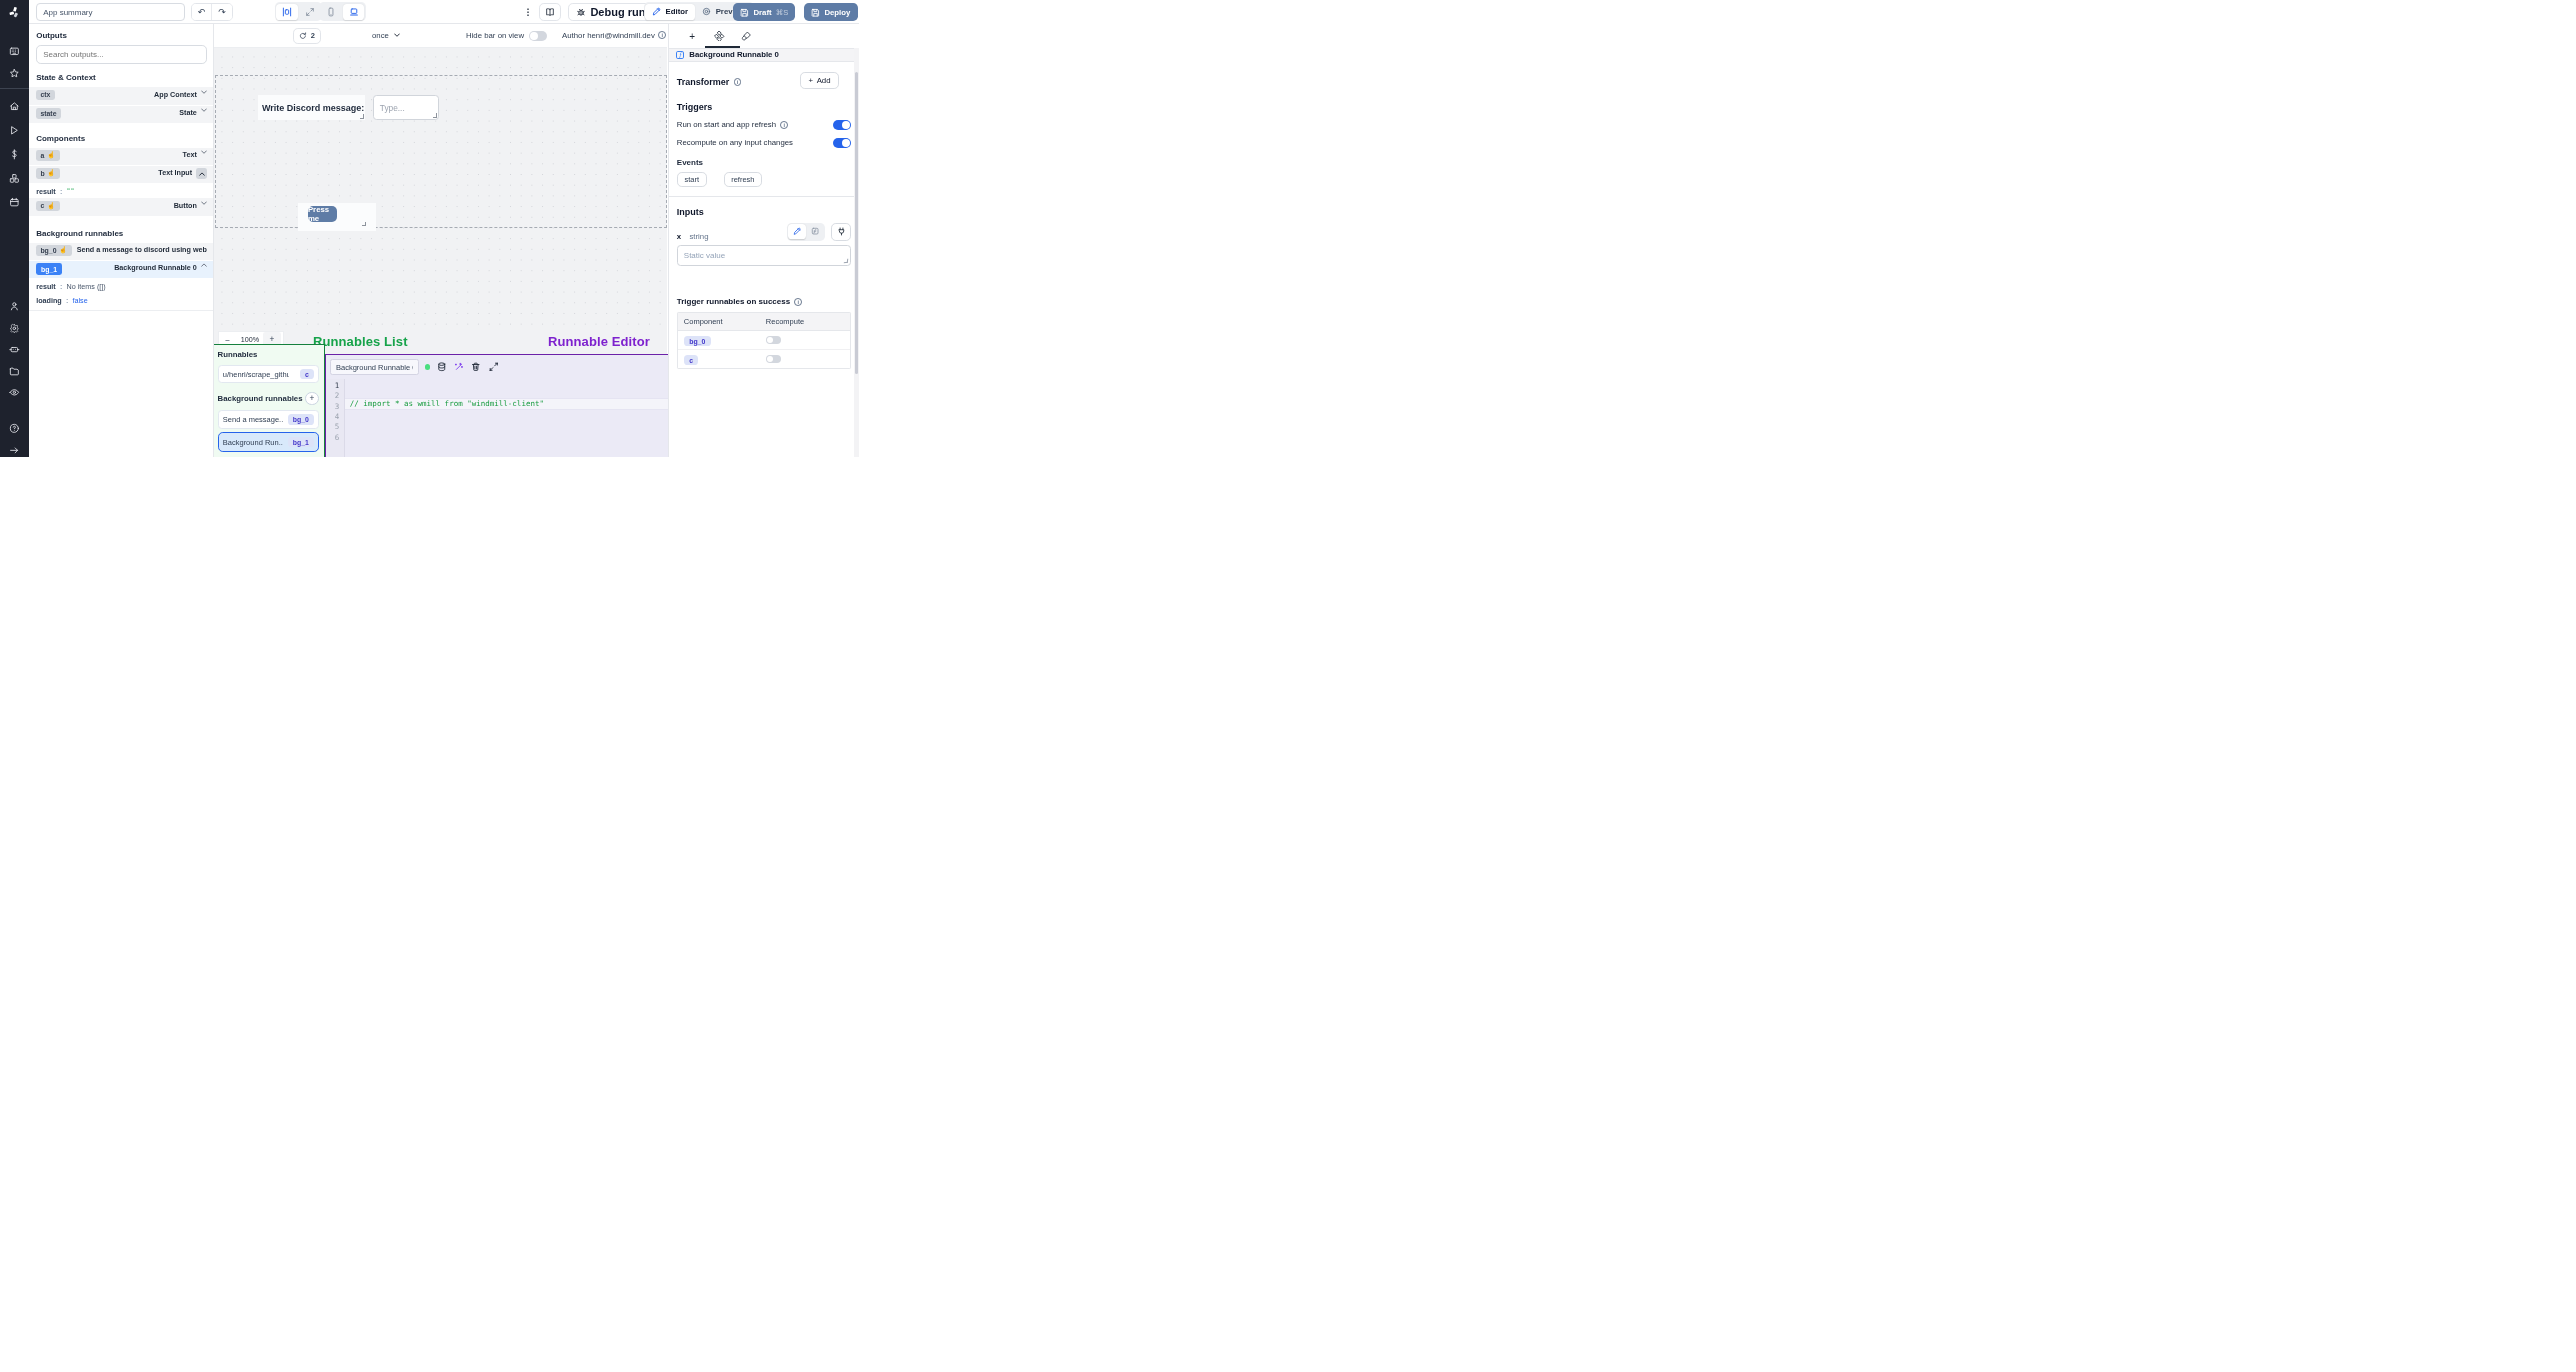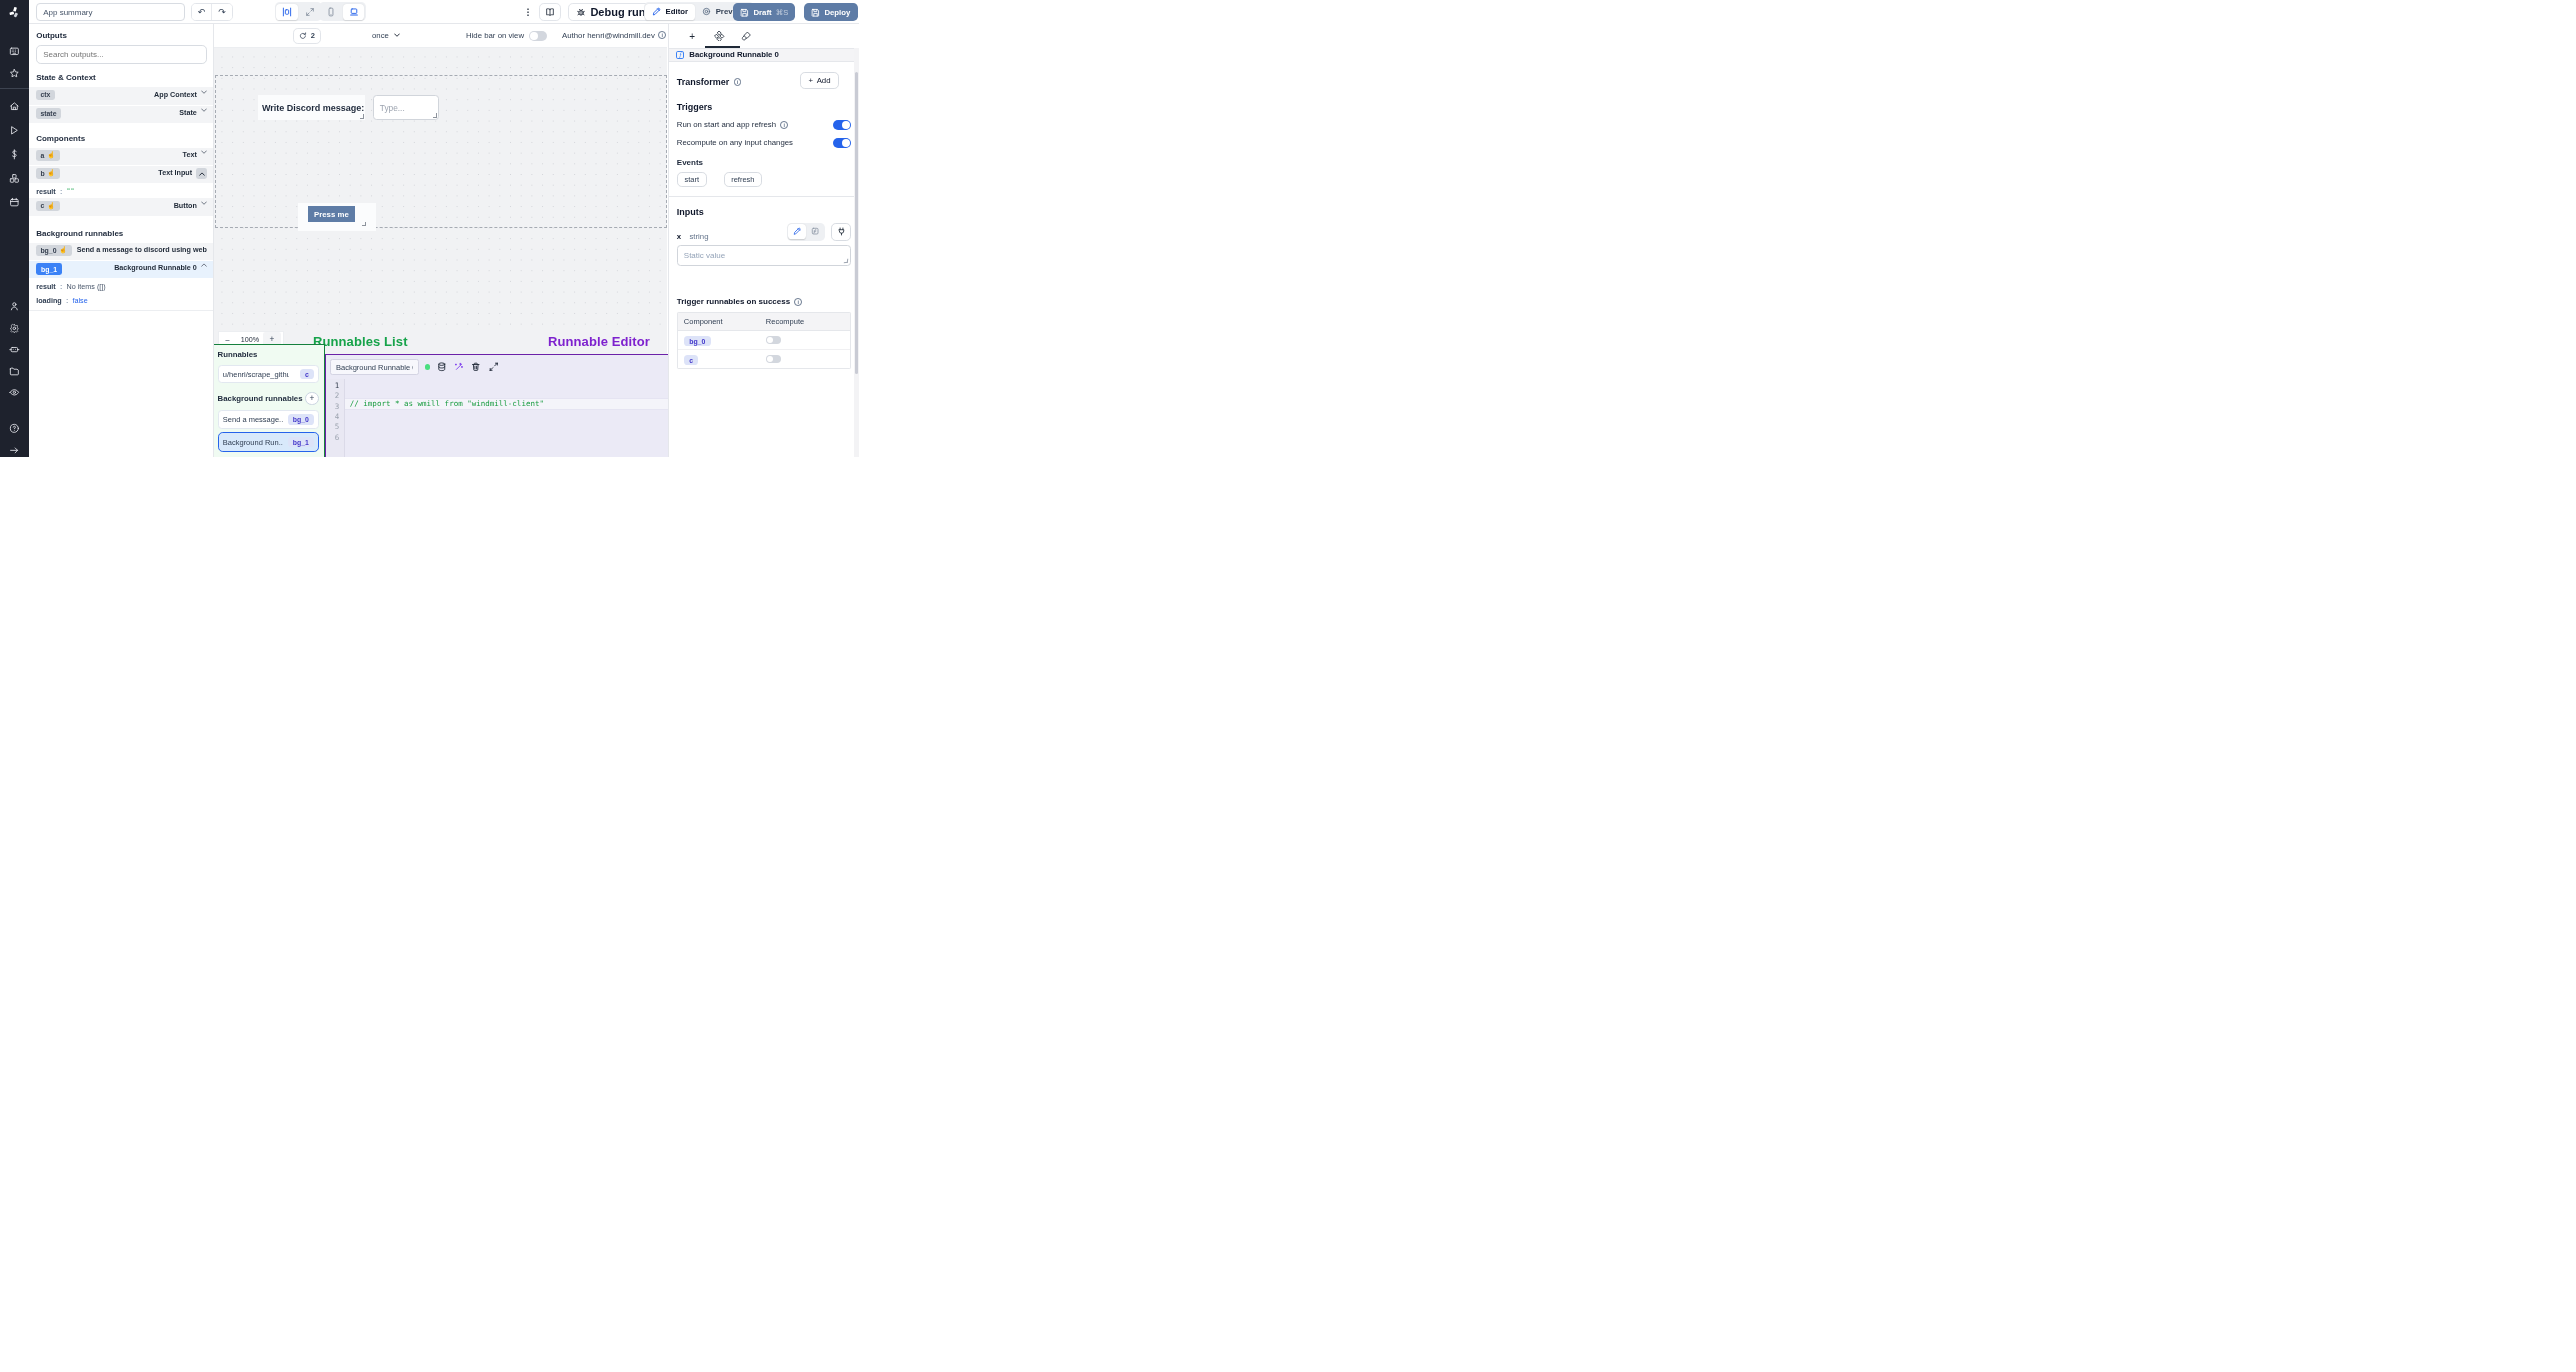--- a/index.html
+++ b/index.html
@@ -75,21 +75,21 @@
   .tgl.sm { width:15.5px; height:8.3px; } .tgl.sm::after { width:6px; height:6px; }
 
   .canvasbg { position:absolute; left:0; top:24px; width:454px; height:282px;
     background-image:radial-gradient(#d3d5da 0.7px, transparent 0.8px); background-size:10.7px 10.7px; background-position:3.6px 3.6px; }
   .gridrect { position:absolute; left:2.4px; top:27.4px; width:452px; height:153px; border:0.6px dashed #a6abb3; }
   .txtcomp { position:absolute; left:42px; top:19px; width:107px; height:24.4px; background:#fbfcfd; display:flex; align-items:center; }
   .txtcomp .t { font-size:9px; font-weight:600; color:#1e293b; padding-left:3.6px; }
   .rsz { position:absolute; right:1.2px; bottom:1.2px; width:4.2px; height:4.2px; border-right:1.2px solid #8d939c; border-bottom:1.2px solid #8d939c; }
   .inpcomp { position:absolute; left:157px; top:19px; width:66px; height:24.4px; background:#fff; border:0.6px solid #d1d5db; border-radius:3.6px; display:flex; align-items:center; padding-left:5.4px; font-size:8.3px; color:#9ca3af; }
   .presswrap { position:absolute; left:82px; top:127px; width:78px; height:27.4px; background:#fbfcfd; }
-  .pressme { position:absolute; left:9.5px; top:2.4px; width:47px; height:16.7px; background:#5e7ca6; border-radius:0; color:#fff; font-size:7.8px; font-weight:700; display:flex; align-items:center; justify-content:center; cursor:pointer; }
+  .pressme { position:absolute; left:9.5px; top:2.4px; width:29px; height:16.7px; background:#5e7ca6; border-radius:5px; color:#fff; font-size:7.8px; font-weight:700; display:flex; align-items:center; justify-content:center; cursor:pointer; }
   .zoomctl { position:absolute; left:4.8px; top:283px; width:66px; height:17.3px; background:#fff; border:0.6px solid #eceef1; display:flex; align-items:center; }
   .zoomctl .zb { width:18px; text-align:center; font-size:8.3px; color:#334155; cursor:pointer; }
   .zoomctl .zb.plus { background:#f3f4f6; border-radius:2.4px; margin-right:1.8px; height:15px; line-height:15px; }
   .zoomctl .zv { flex:1; text-align:center; font-size:7.2px; color:#1f2937; }
   .ann { position:absolute; top:286px; font-size:13px; font-weight:800; letter-spacing:0.1px;padding-left:17px; }
   .ann.green { left:83px; color:#16a34a; }
   .ann.purple { left:318px; color:#7e22ce; }
 
   
   .runpanel { position:absolute; left:-1.8px; top:296px; width:114px; height:128px; background:#f0fbf2; border:1.2px solid #15803d; z-index:5; padding:4.8px 5.4px; }

